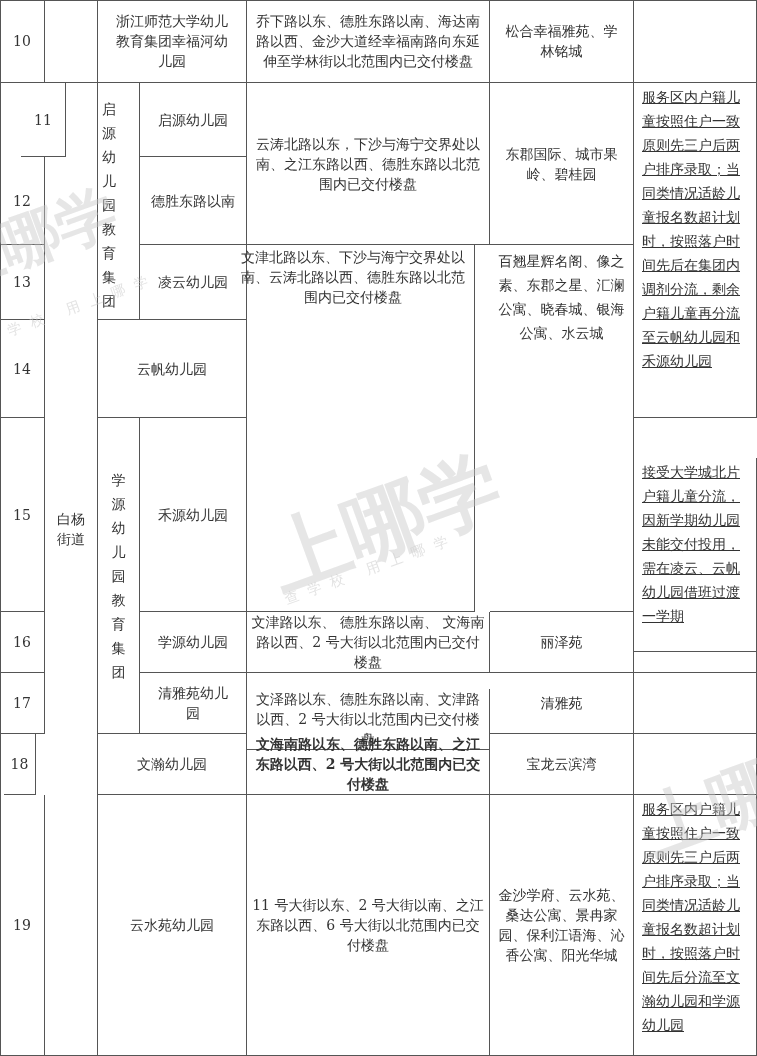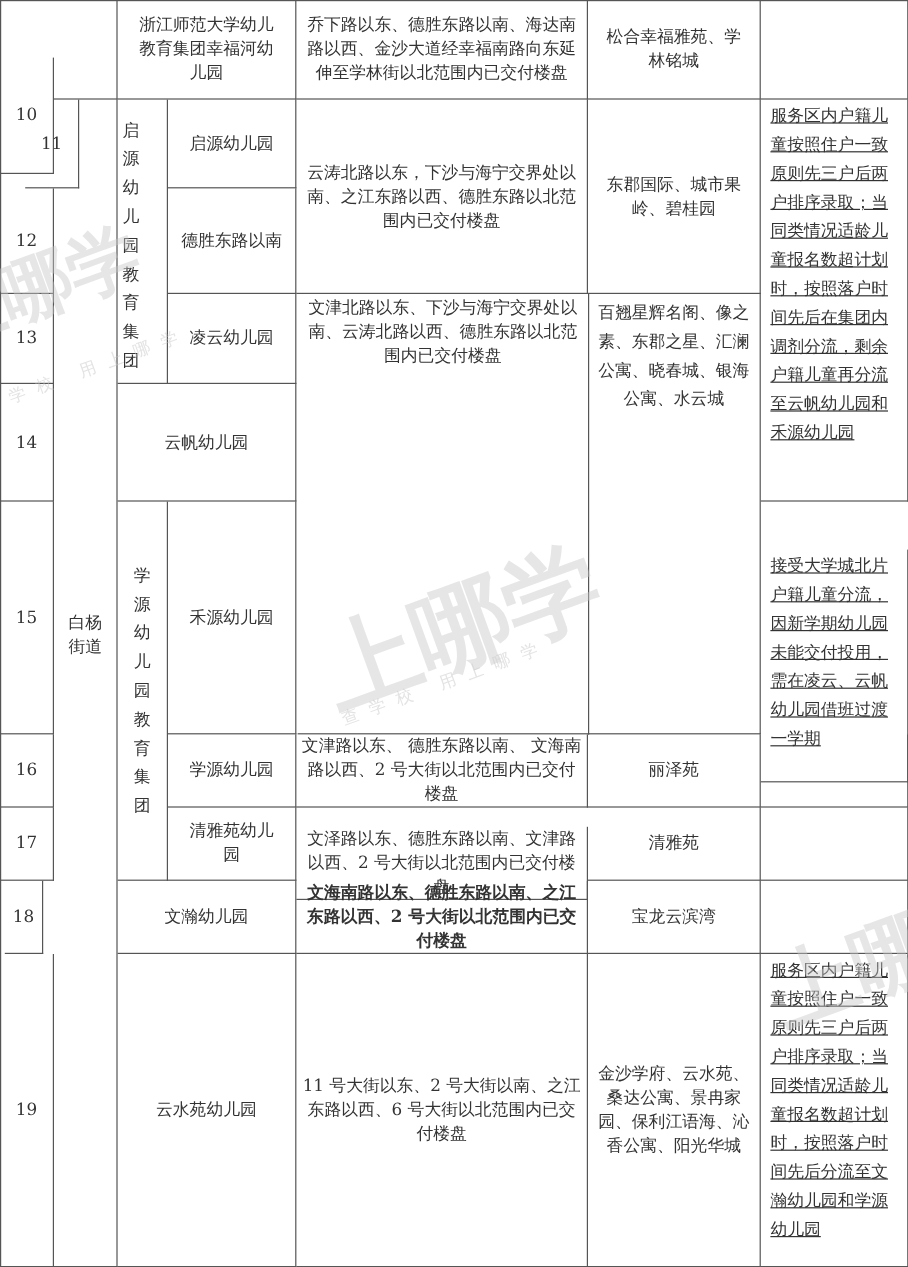--- a/index.html
+++ b/index.html
@@ -15,21 +15,21 @@
            border-left:1px solid #555; border-top:1px solid #555; pointer-events:none; }
   .wm { position:absolute; color:rgba(200,200,200,0.45); font-family:"DejaVu Sans",sans-serif;
         font-weight:bold; transform:rotate(-20deg); pointer-events:none; white-space:nowrap; }
   .wm-sub { position:absolute; color:rgba(200,200,200,0.5); font-size:14px; letter-spacing:10px;
             transform:rotate(-20deg); pointer-events:none; white-space:nowrap; font-family:"DejaVu Sans",sans-serif; }
   .note { font-size:14px; line-height:24px; padding:2px 8px;text-decoration:underline; }
 </style>
 </head>
 <body>
 
-<div class="cell" style="left:0;top:0;width:45px;height:97px;margin-top:48px;">10</div>
+<div class="cell" style="left:0;top:0;width:45px;height:83px;">10</div>
 <div class="cell" style="left:45px;top:0;width:53px;height:83px;"></div>
 <div class="cell" style="left:98px;top:0;width:149px;height:83px;padding:2px 12px;">浙江师范大学幼儿教育集团幸福河幼儿园</div>
 <div class="cell" style="left:247px;top:0;width:243px;height:83px;">乔下路以东、德胜东路以南、海达南路以西、金沙大道经幸福南路向东延伸至学林街以北范围内已交付楼盘</div>
 <div class="cell" style="left:490px;top:0;width:144px;height:83px;padding:2px 14px;">松合幸福雅苑、学林铭城</div>
 <div class="cell" style="left:634px;top:0;width:123px;height:83px;"></div>
 
 <div class="cell" style="left:0;top:83px;width:45px;height:74px;margin-left:21px;">11</div>
 <div class="cell" style="left:0;top:157px;width:45px;height:88px;">12</div>
 <div class="cell" style="left:0;top:245px;width:45px;height:75px;">13</div>
 <div class="cell" style="left:0;top:320px;width:45px;height:98px;">14</div>
@@ -70,21 +70,21 @@
   <span>集</span>
   <span>团</span>
 </div>
 <div class="cell" style="left:140px;top:418px;width:107px;height:194px;">禾源幼儿园</div>
 <div class="cell" style="left:140px;top:612px;width:107px;height:61px;">学源幼儿园</div>
 <div class="cell" style="left:140px;top:673px;width:107px;height:61px;padding:2px 14px;">清雅苑幼儿园</div>
 <div class="cell" style="left:98px;top:734px;width:149px;height:61px;text-align:center;">文瀚幼儿园</div>
 <div class="cell" style="left:98px;top:795px;width:149px;height:261px;">云水苑幼儿园</div>
 
 <div class="cell" style="left:247px;top:83px;width:243px;height:162px;">云涛北路以东，下沙与海宁交界处以南、之江东路以西、德胜东路以北范围内已交付楼盘</div>
-<div class="cell top" style="left:248px;top:245px;width:243px;height:367px;">文津北路以东、下沙与海宁交界处以南、云涛北路以西、德胜东路以北范围内已交付楼盘</div>
+<div class="cell top" style="left:232px;top:245px;width:243px;height:367px;">文津北路以东、下沙与海宁交界处以南、云涛北路以西、德胜东路以北范围内已交付楼盘</div>
 <div class="cell" style="left:247px;top:612px;width:243px;height:61px;">文津路以东、 德胜东路以南、 文海南路以西、2 号大街以北范围内已交付楼盘</div>
 <div class="cell" style="left:247px;top:689px;width:243px;height:61px;">文泽路以东、德胜东路以南、文津路以西、2 号大街以北范围内已交付楼盘</div>
 <div class="cell" style="left:247px;top:734px;width:243px;height:61px;font-weight:bold;">文海南路以东、德胜东路以南、之江东路以西、2 号大街以北范围内已交付楼盘</div>
 <div class="cell" style="left:247px;top:795px;width:243px;height:261px;">11 号大街以东、2 号大街以南、之江东路以西、6 号大街以北范围内已交付楼盘</div>
 
 <div class="cell" style="left:490px;top:83px;width:144px;height:162px;padding:2px 12px;">东郡国际、城市果岭、碧桂园</div>
 <div class="cell top" style="left:490px;top:245px;width:144px;height:367px;padding:4px 8px;line-height:24px;">百翘星辉名阁、像之素、东郡之星、汇澜公寓、晓春城、银海公寓、水云城</div>
 <div class="cell" style="left:490px;top:612px;width:144px;height:61px;">丽泽苑</div>
 <div class="cell" style="left:490px;top:673px;width:144px;height:61px;">清雅苑</div>
 <div class="cell" style="left:490px;top:734px;width:144px;height:61px;">宝龙云滨湾</div>

